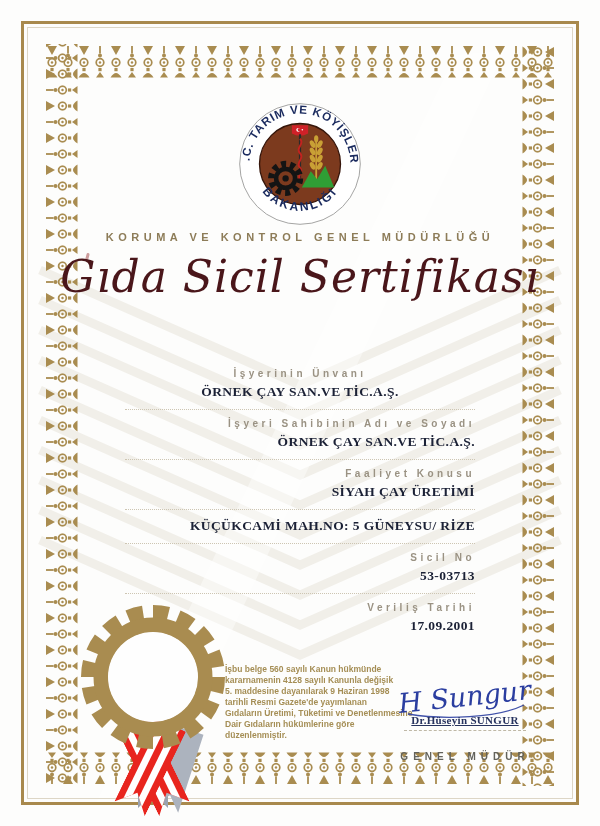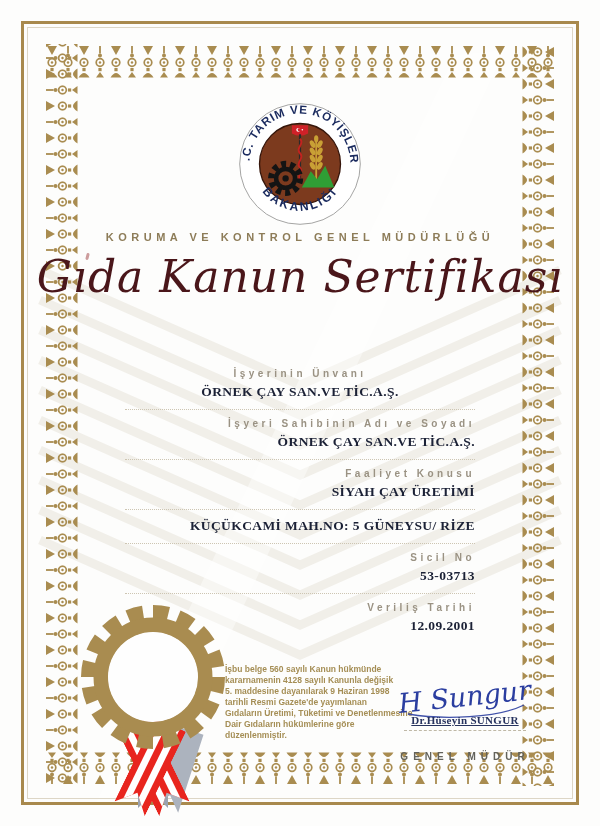--- a/index.html
+++ b/index.html
@@ -131,21 +131,21 @@
       <ellipse cx="84" cy="64" rx="2.6" ry="4.6" transform="rotate(-28 84 64)"></ellipse>
       <ellipse cx="92" cy="64" rx="2.6" ry="4.6" transform="rotate(28 92 64)"></ellipse>
       <ellipse cx="84" cy="72" rx="2.6" ry="4.6" transform="rotate(-28 84 72)"></ellipse>
       <ellipse cx="92" cy="72" rx="2.6" ry="4.6" transform="rotate(28 92 72)"></ellipse>
     </g>
     <path d="M72,96 L82,78 L89,87 L98,72 L108,96 Z" fill="#2f9e35"></path>
   </svg>
 
   <div class="dept">KORUMA VE KONTROL GENEL MÜDÜRLÜĞÜ</div>
   <div class="stray"></div>
-  <div class="title">Gıda Kanun Sertifikası</div>
+  <div class="title">Gıda Sicil Sertifikası</div>
 
   <div class="fields">
     <div class="field">
       <div class="lbl">İşyerinin Ünvanı</div>
       <div class="val">ÖRNEK ÇAY SAN.VE TİC.A.Ş.</div>
     </div>
     <div class="field">
       <div class="lbl">İşyeri Sahibinin Adı ve Soyadı</div>
       <div class="val">ÖRNEK ÇAY SAN.VE TİC.A.Ş.</div>
     </div>
@@ -155,21 +155,21 @@
     </div>
     <div class="field">
       <div class="val">KÜÇÜKCAMİ MAH.NO: 5  GÜNEYSU/ RİZE</div>
     </div>
     <div class="field">
       <div class="lbl">Sicil No</div>
       <div class="val">53-03713</div>
     </div>
     <div class="field">
       <div class="lbl">Veriliş Tarihi</div>
-      <div class="val">12.09.2001</div>
+      <div class="val">17.09.2001</div>
     </div>
   </div>
 
   <svg class="rosette" viewBox="0 0 168 232">
     <defs>
       <clipPath id="clipL">
           <polygon points="48,132 82,132 82,226 65,208 48,226"></polygon>
         </clipPath>
       <clipPath id="clipR">
           <polygon points="82,132 116,132 116,226 99,208 82,226"></polygon>

